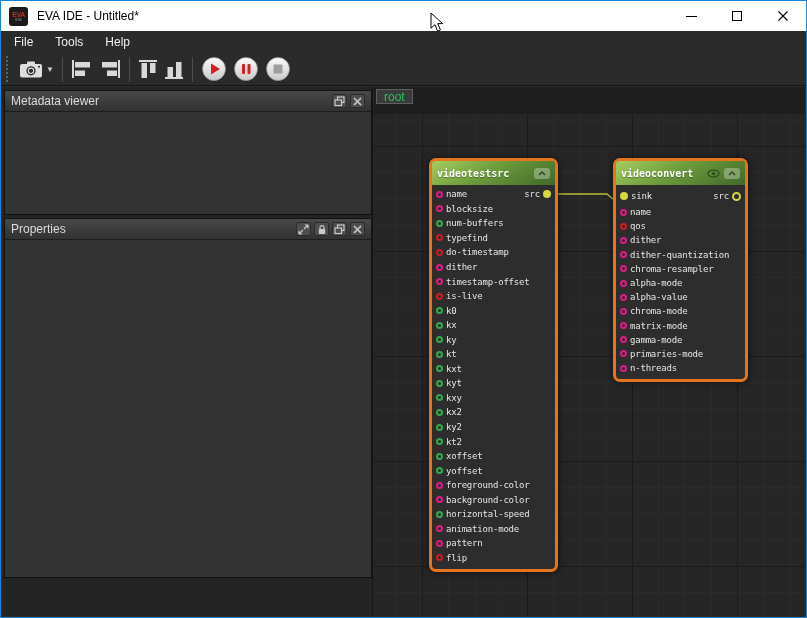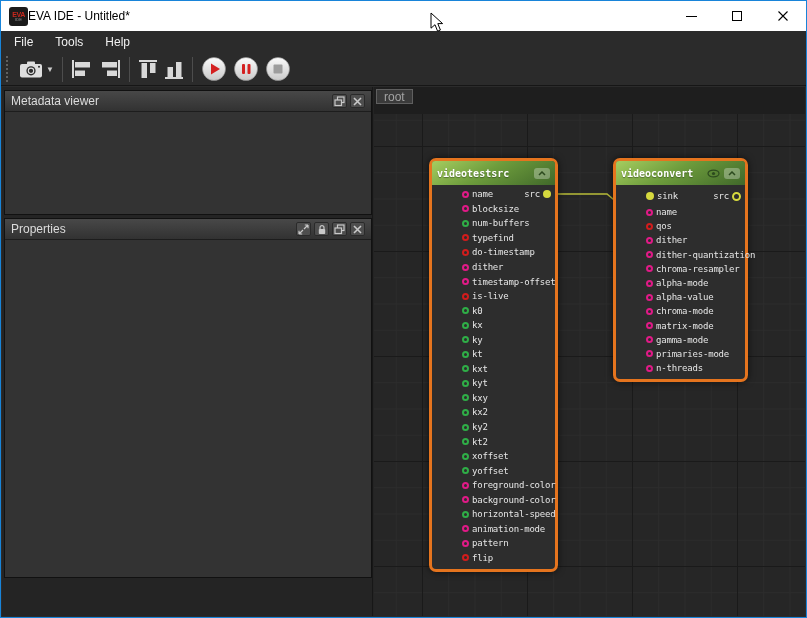--- a/index.html
+++ b/index.html
@@ -6,21 +6,21 @@
   html,body { width:807px; height:618px; background:#000; }
   body { font-family:"Liberation Sans", sans-serif; overflow:hidden; }
   .window { position:relative; width:807px; height:618px; border:1px solid #1884d9; background:#2b2b2b; overflow:hidden; }
 
   
   .titlebar { height:30px; background:#ffffff; display:flex; align-items:center; }
   .app-icon { width:19px; height:19px; margin-left:8px; background:#1b1b1b; border-radius:3px;
               display:flex; flex-direction:column; align-items:center; justify-content:center; line-height:1; }
   .app-icon .l1 { color:#c8281e; font-size:7px; font-weight:bold; letter-spacing:-0.5px; }
   .app-icon .l2 { color:#9a9a9a; font-size:4px; }
-  .title-text { font-size:12px; color:#000; }
+  .title-text { margin-left:9px; font-size:12px; color:#000; }
   .win-controls { margin-left:auto; display:flex; height:100%; }
   .win-btn { width:46px; height:100%; display:flex; align-items:center; justify-content:center; }
   .glyph-min { width:11px; height:1px; background:#000; }
   .glyph-max { width:10px; height:10px; border:1px solid #000; }
 
   
   .menubar { height:22px; background:#2b2b2b; display:flex; align-items:center; padding-left:2px; }
   .menu-item { color:#f0f0f0; font-size:12px; padding:0 11px; height:100%; display:flex; align-items:center; }
 
   
@@ -40,21 +40,21 @@
                   display:flex; align-items:center; padding:0 6px; }
   .panel-title { color:#dcdcdc; font-size:12px; }
   .panel-btns { margin-left:auto; display:flex; gap:3px; }
   .ph-btn { width:15px; height:14px; background:#4e4e4e; border:1px solid #2a2a2a; border-radius:2px;
             display:flex; align-items:center; justify-content:center; }
   .panel-body { position:absolute; top:21px; left:0; right:0; bottom:0; background:#333333; }
 
   
   .canvas-col { position:absolute; left:372px; top:0; right:0; height:100%; background:#1e1e1e; }
   .tabbar { height:27px; display:flex; align-items:flex-start; padding:2px 0 0 2px; }
-  .tab { height:15px; padding:0 7px; background:#3a3a3a; border:1px solid #5f5f5f; color:#a3a3a3;
+  .tab { height:15px; padding:0 7px; background:#3a3a3a; border:1px solid #5f5f5f; color:#22c55e;
          font-size:12px; display:flex; align-items:center; }
   .grid-area { position:absolute; top:27px; left:0; right:0; bottom:0; overflow:hidden;
     background-color:#262626;
     background-image:
       linear-gradient(#1a1a1a 1px, transparent 1px),
       linear-gradient(90deg, #1a1a1a 1px, transparent 1px),
       linear-gradient(#2c2c2c 1px, transparent 1px),
       linear-gradient(90deg, #2c2c2c 1px, transparent 1px);
     background-size:105px 105px, 105px 105px, 26.25px 26.25px, 26.25px 26.25px;
     background-position:0 32px, 48px 0, 0 5.75px, 21.75px 0;
@@ -63,21 +63,21 @@
 
   
   .node { position:absolute; border:3px solid #e5741e; border-radius:7px; background:#2d2d2d;
           box-shadow:0 0 7px rgba(0,0,0,0.65); }
   .node-header { height:24px; background:linear-gradient(150deg,#a6cd60 0%,#6d9c3c 45%,#40682a 100%);
                  border-radius:3px 3px 0 0; display:flex; align-items:center; padding:0 5px; }
   .node-title { color:#ffffff; font:bold 10px "DejaVu Sans Mono", monospace; text-shadow:0 1px 1px rgba(0,0,0,0.35); }
   .header-btns { margin-left:auto; display:flex; align-items:center; gap:4px; }
   .collapse-pill { width:16px; height:11px; background:rgba(255,255,255,0.30); border-radius:3px;
                    display:flex; align-items:center; justify-content:center; }
-  .node-body { padding:2px 0 4px 0;margin-left:26px; }
+  .node-body { padding:2px 0 4px 0; }
   .port-row { position:relative; display:flex; align-items:center; padding-left:4px; }
   [data-name="node-videotestsrc"] .port-row { height:14.55px; }
   [data-name="node-videoconvert"] .port-row { height:14.2px; }
   [data-name="node-videoconvert"] .pads-row { height:18px; }
   .port-dot { width:7px; height:7px; border-radius:50%; border:2px solid; background:transparent;
               margin-right:3px; flex:0 0 auto; }
   .pad-dot { width:8px; height:8px; border-radius:50%; margin-right:3px; flex:0 0 auto; }
   .port-label { font:9px "DejaVu Sans Mono", monospace; color:#e6e6e6; letter-spacing:-0.2px; white-space:nowrap; }
   .row-right { position:absolute; right:4px; display:flex; align-items:center; }
   .row-right .pad-dot, .row-right .port-dot { margin-right:0; margin-left:3px; }

